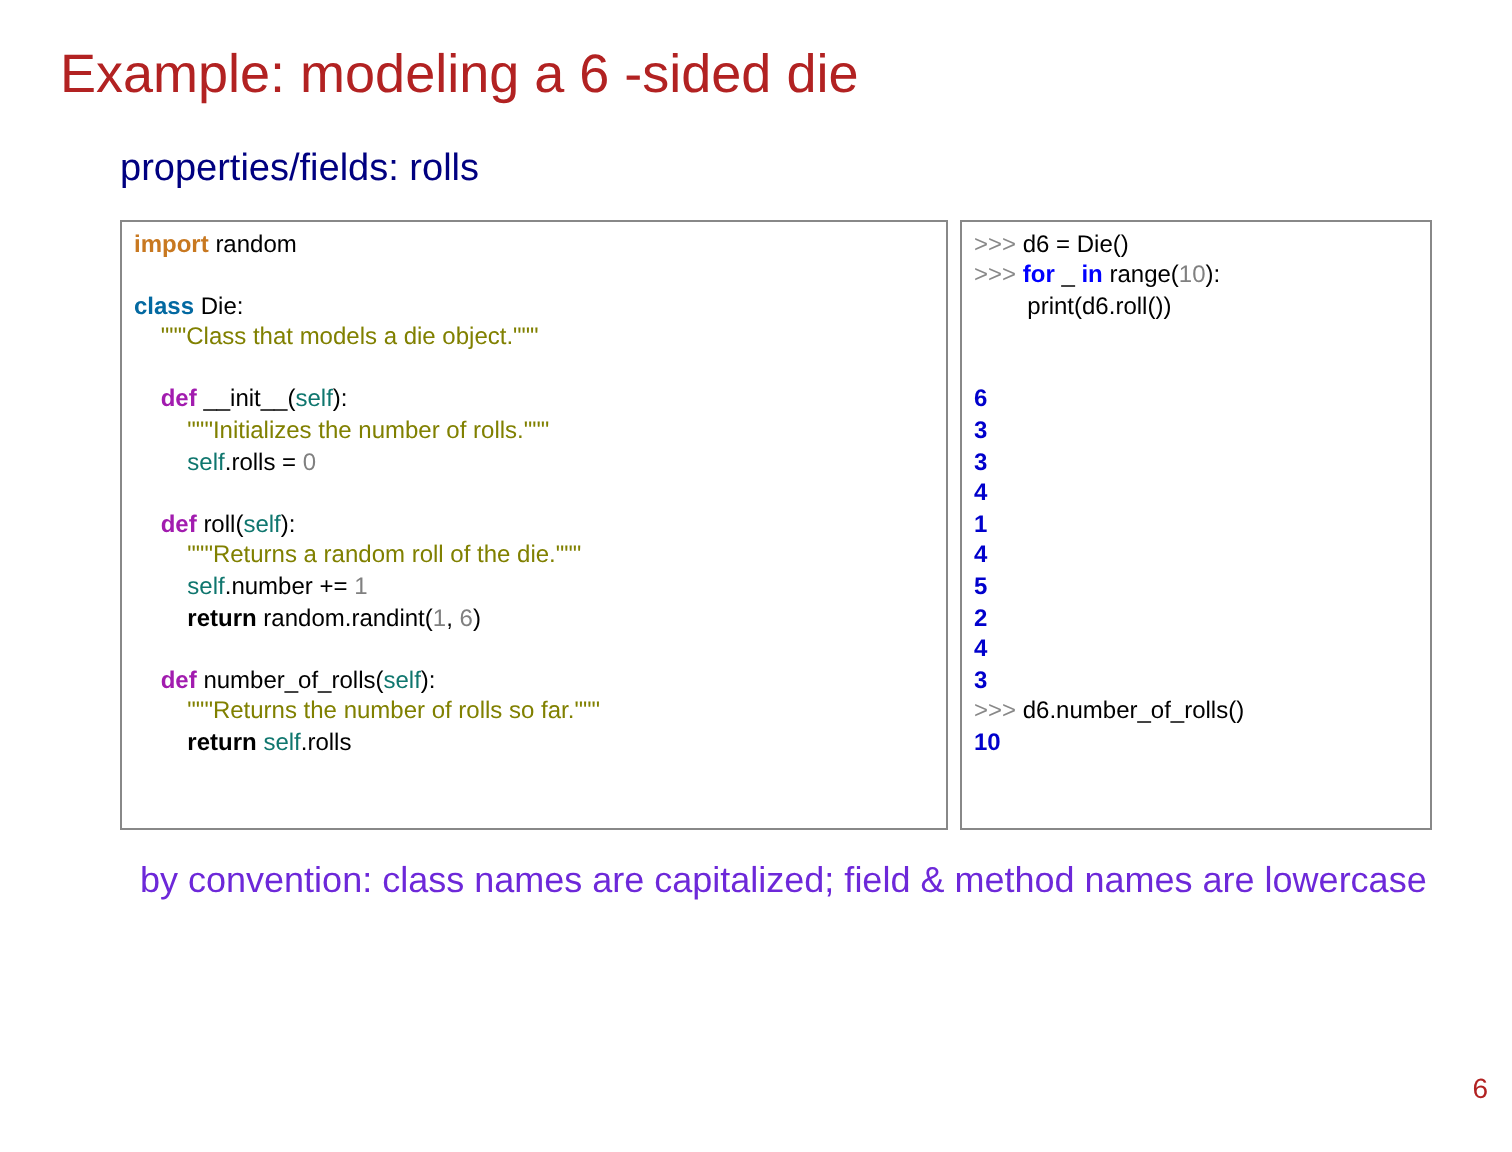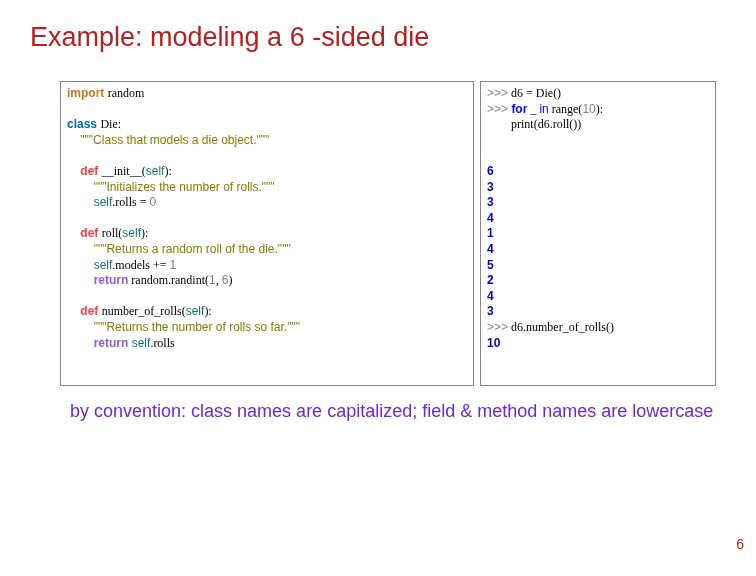--- a/index.html
+++ b/index.html
@@ -45,27 +45,27 @@
     height: 295px;
     padding: 4px 6px;
   }
   .panel-right {
     width: 222px;
     height: 295px;
     padding: 4px 6px;
   }
   .kw-orange { color: #c87820; font-weight: bold; margin-top: 28px; }
   .kw-class { color: #0369a1; font-weight: bold; }
-  .kw-def { color: #ef4444; font-weight: bold; }
-  .kw-return { color: #8b5cf6; font-weight: bold; }
+  .kw-def { color: #a21caf; font-weight: bold; }
+  .kw-return { color: #000000; font-weight: bold; }
   .kw-for { color: #0000ff; font-weight: bold; }
-  .kw-in { color: #0000ff; font-weight: normal; }
+  .kw-in { color: #0000ff; font-weight: bold; }
   .kw-self { color: #0f766e; }
   .docstr { color: #808000; }
-  .ident { color: #000; font-family: Liberation Serif, serif; }
+  .ident { color: #000; }
   .num { color: #808080; }
   .prompt { color: #888; }
   .out-blue { color: #0000cc; font-weight: bold; }
   .footnote {
     color: #6d28d9;
     font-size: 18px;
     padding: 14px 30px 0 70px;
     line-height: 1.3;
   }
   .pagenum {
@@ -75,36 +75,37 @@
     color: #b22222;
     font-size: 14px;
   }
 </style>
 </head>
 <body>
 
 <h1 class="title">Example: modeling a 6 -sided die</h1>
 
 <div class="desc">
+  <div>properties/fields: rolls</div>
 </div>
 
 <div class="panels">
 
   <div class="panel panel-left"><span class="kw-orange">import</span> <span class="ident">random</span>
 
 <span class="kw-class">class</span> <span class="ident">Die</span><span class="ident">:</span>
     <span class="docstr">"""Class that models a die object."""</span>
 
     <span class="kw-def">def</span> <span class="ident">__init__</span><span class="ident">(</span><span class="kw-self">self</span><span class="ident">):</span>
         <span class="docstr">"""Initializes the number of rolls."""</span>
         <span class="kw-self">self</span><span class="ident">.rolls = </span><span class="num">0</span>
 
     <span class="kw-def">def</span> <span class="ident">roll</span><span class="ident">(</span><span class="kw-self">self</span><span class="ident">):</span>
         <span class="docstr">"""Returns a random roll of the die."""</span>
-        <span class="kw-self">self</span><span class="ident">.models += </span><span class="num">1</span>
+        <span class="kw-self">self</span><span class="ident">.number += </span><span class="num">1</span>
         <span class="kw-return">return</span><span class="ident"> random.randint(</span><span class="num">1</span><span class="ident">, </span><span class="num">6</span><span class="ident">)</span>
 
     <span class="kw-def">def</span> <span class="ident">number_of_rolls</span><span class="ident">(</span><span class="kw-self">self</span><span class="ident">):</span>
         <span class="docstr">"""Returns the number of rolls so far."""</span>
         <span class="kw-return">return</span><span> </span><span class="kw-self">self</span><span class="ident">.rolls</span></div>
 
   <div class="panel panel-right"><span class="prompt">&gt;&gt;&gt;</span><span class="ident"> d6 = Die()</span>
 <span class="prompt">&gt;&gt;&gt;</span><span> </span><span class="kw-for">for</span><span class="ident"> _ </span><span class="kw-in">in</span><span class="ident"> range(</span><span class="num">10</span><span class="ident">):</span>
 <span class="ident">        print(d6.roll())</span>
 

